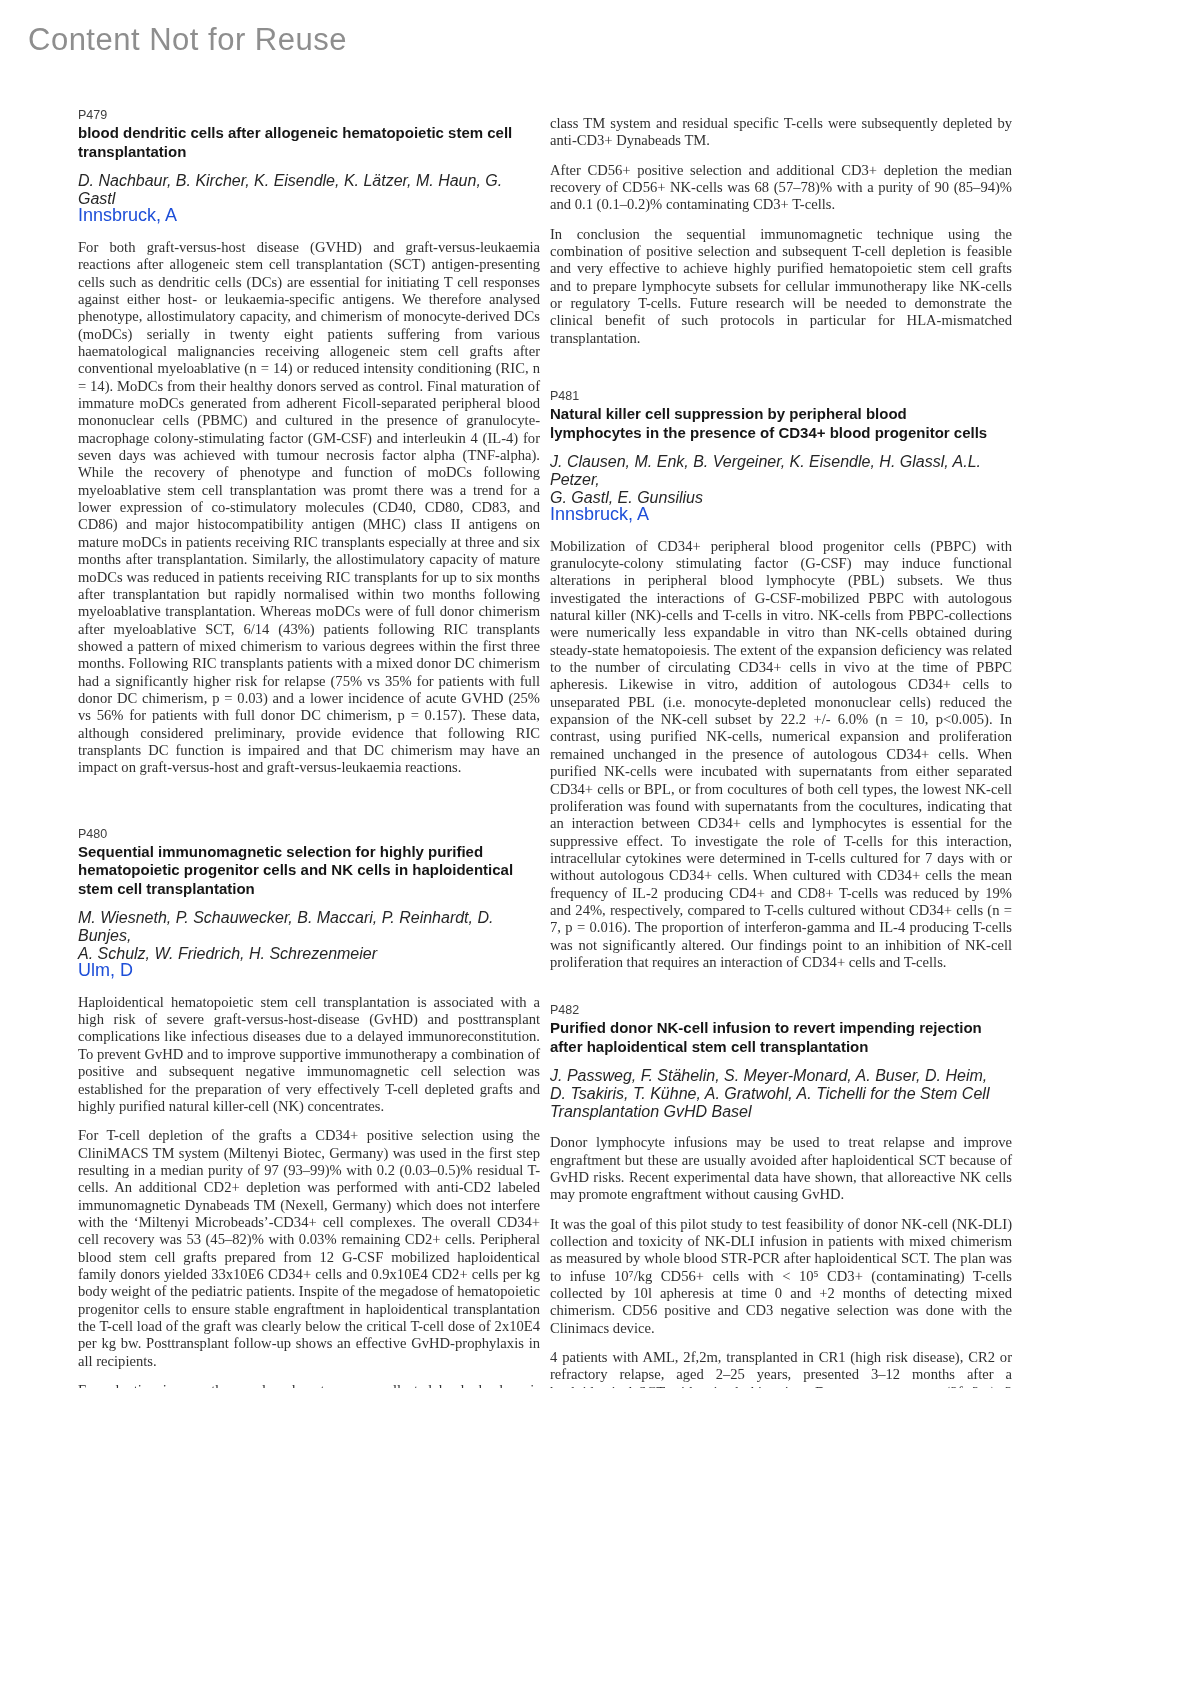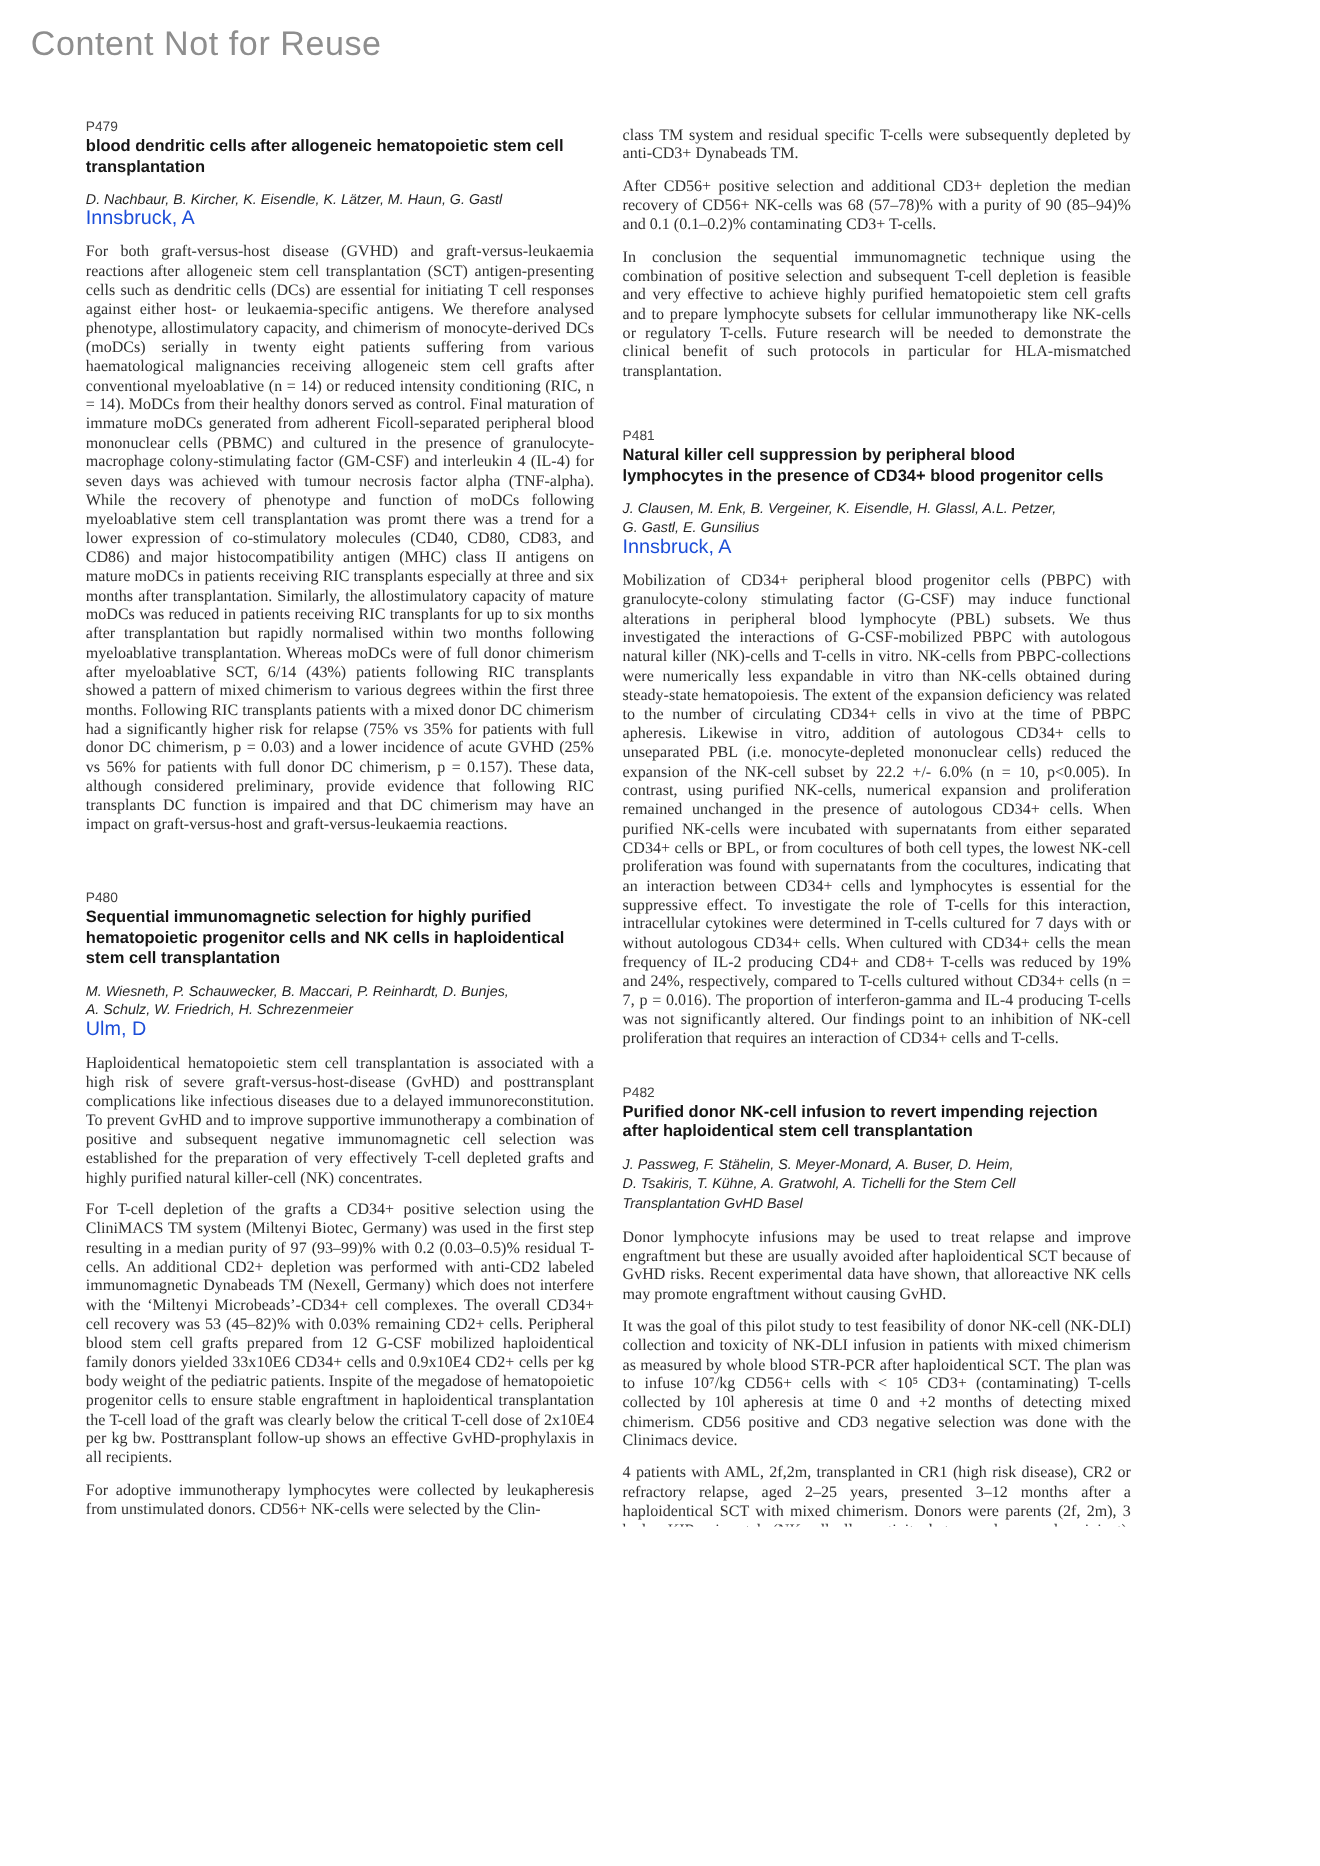--- a/index.html
+++ b/index.html
@@ -21,21 +21,21 @@
     color: #8e8e8e;
     letter-spacing: 0.5px;
     white-space: nowrap;
   }
   .columns {
     position: absolute;
     left: 78px;
     top: 108px;
     width: 952px;
     display: flex;
-    gap: 26px;
+    gap: 10px;
   }
   .col { width: 462px; }
   .col-right { padding-top: 7px; }
 
   .abs-id {
     font-family: "Liberation Sans", sans-serif;
     font-size: 12.5px;
     color: #3d3d3d;
     margin: 0 0 2px 0;
   }
@@ -43,21 +43,21 @@
     font-family: "Liberation Sans", sans-serif;
     font-size: 15px;
     font-weight: bold;
     color: #161616;
     line-height: 18.6px;
     margin: 0 0 11px 0;
   }
   .abs-authors {
     font-family: "Liberation Sans", sans-serif;
     font-style: italic;
-    font-size: 13px;
+    font-size: 16px;
     color: #262626;
     line-height: 17.6px;
     margin: 0;
   }
   .abs-affil {
     font-family: "Liberation Sans", sans-serif;
     font-size: 18px;
     color: #1d4ed8;
     line-height: 17.6px;
     margin: 0;

